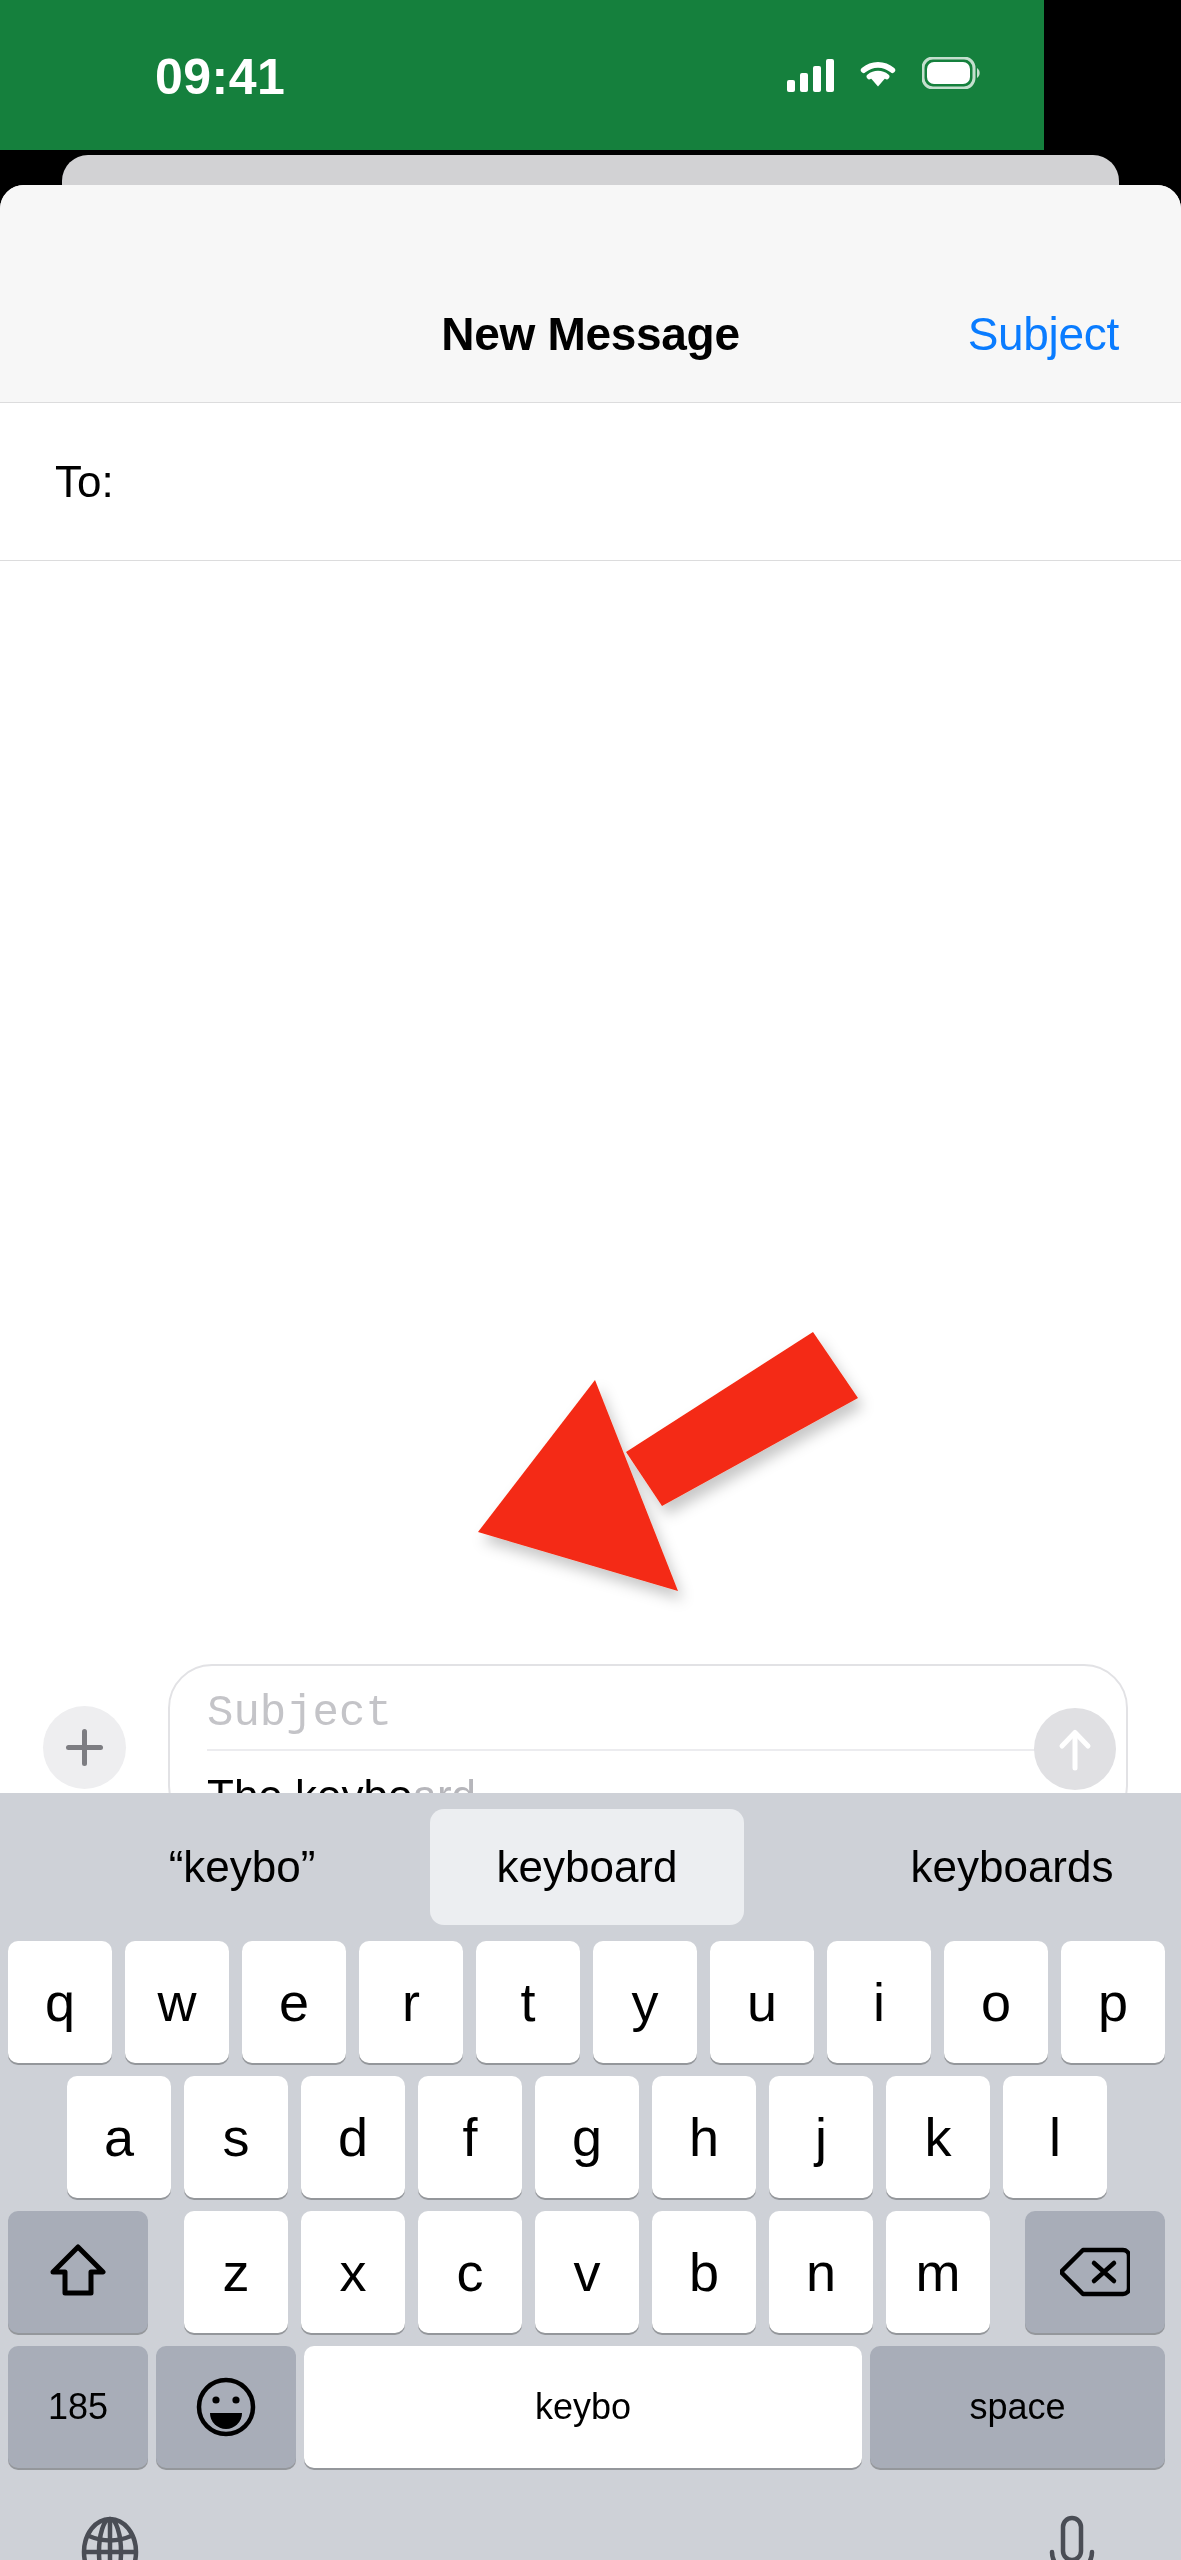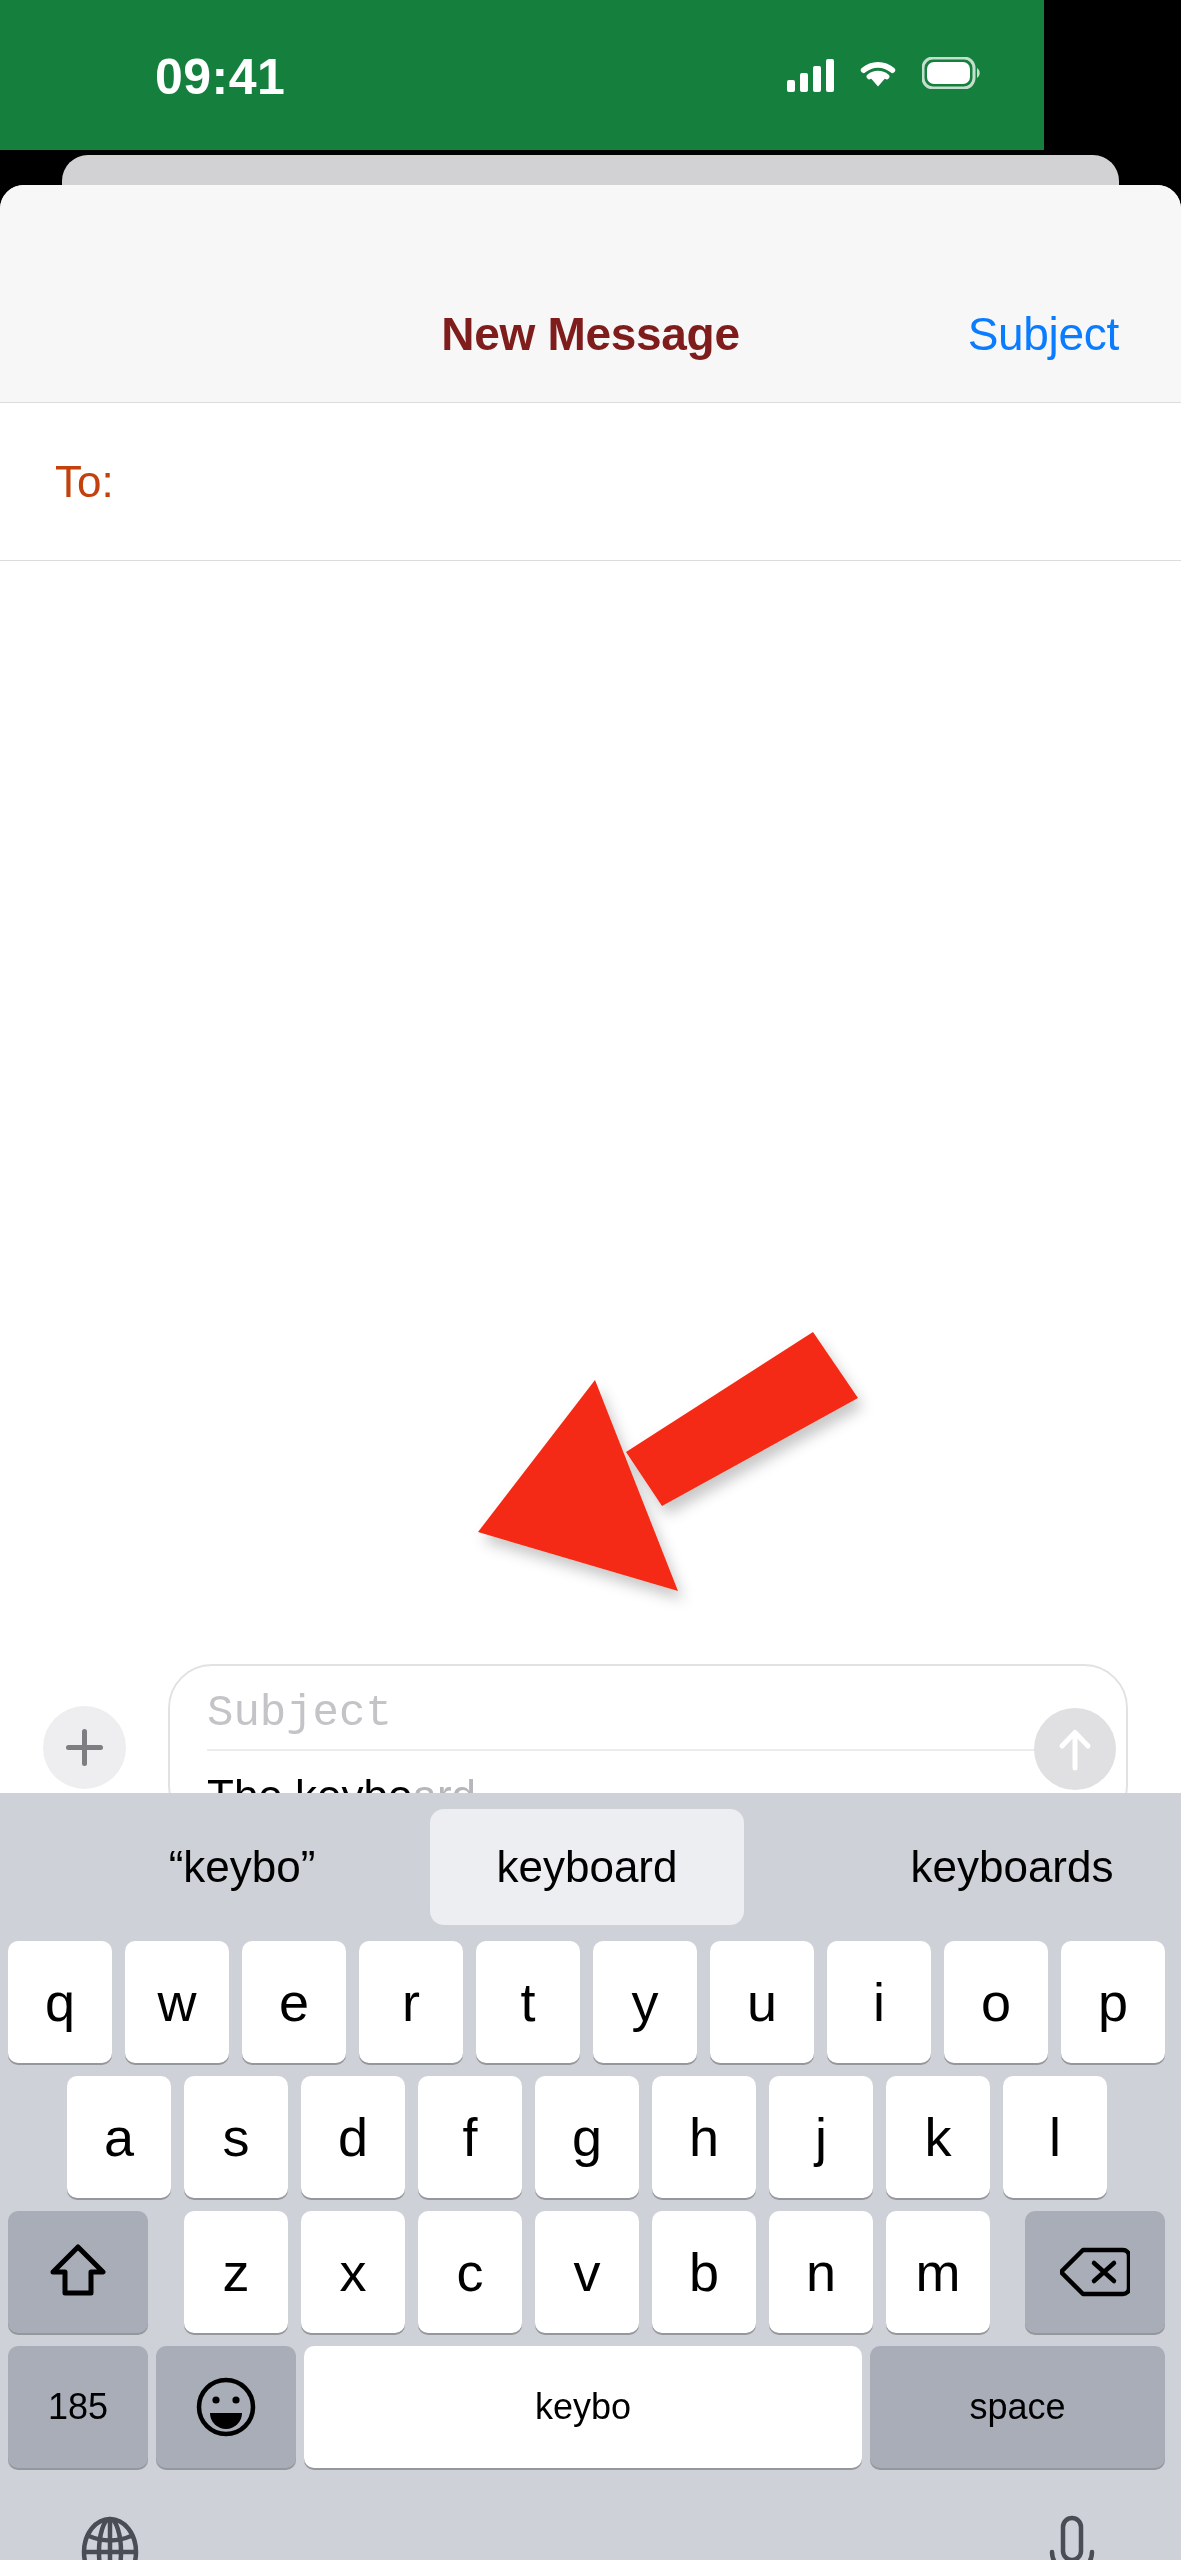--- a/index.html
+++ b/index.html
@@ -44,36 +44,36 @@
     background:#fff; border-radius:24px 24px 0 0; overflow:hidden;
   }
 
   
   #nav-bar{
     position:relative; width:1181px; height:218px;
     background:#f7f7f7; border-bottom:1px solid #dcdcdd;
   }
   #nav-title{
     position:absolute; left:0; right:0; top:122px;
-    text-align:center; font-size:46px; font-weight:700; color:#7f1d1d;
+    text-align:center; font-size:46px; font-weight:700; color:#000000;
     letter-spacing:-0.3px;
   }
   #nav-cancel{
     position:absolute; right:62px; top:122px;
     font-size:46px; color:#0a7cff; letter-spacing:-0.3px;
   }
 
   
   #to-row{
     position:relative; width:1181px; height:158px; background:#fff;
     border-bottom:1px solid #dcdcdd;
   }
   #to-label{
     position:absolute; left:55px; top:54px;
-    font-size:44px; color:#c2410c;
+    font-size:44px; color:#000000;
   }
 
   
   #body-canvas{
     position:relative; width:1181px; height:1075px; background:#fff;
   }
 
   
   #compose{
     position:relative; width:1181px; height:221px; background:#fff;

